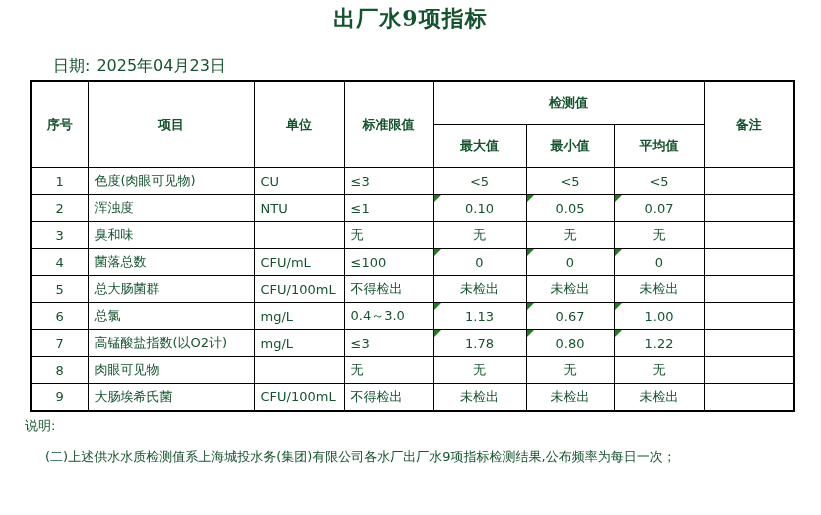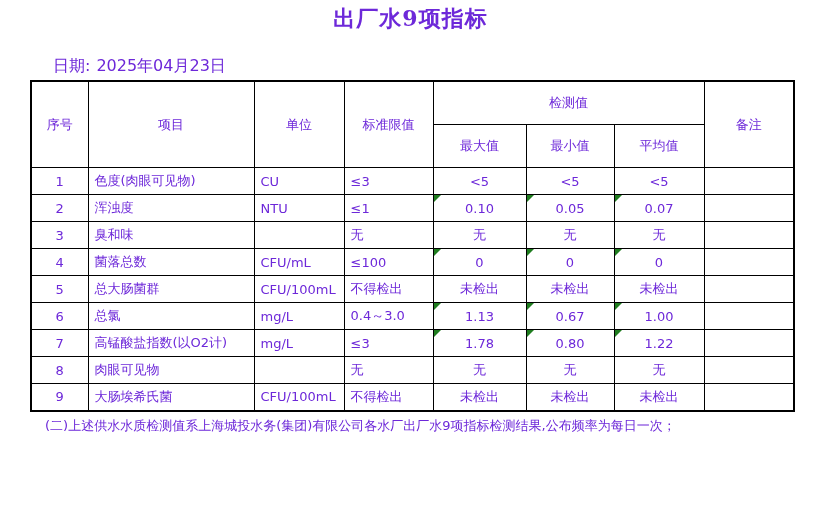--- a/index.html
+++ b/index.html
@@ -2,21 +2,21 @@
 <html><head>
 <meta charset="utf-8">
 <style>
   * { box-sizing: border-box; }
   html, body { margin: 0; padding: 0; background: #ffffff; }
   .page {
     position: relative;
     width: 821px;
     height: 515px;
     background: #ffffff;
-    color: #6d28d9;
+    color: #14532d;
     font-family: "DejaVu Sans", sans-serif;
     overflow: hidden;
   }
   .title {
     position: absolute;
     top: 4px;
     left: 0;
     width: 100%;
     text-align: center;
     font-family: "DejaVu Serif", "Liberation Serif", serif;
@@ -41,21 +41,21 @@
     border: 2px solid #000000;
   }
   table.report th, table.report td {
     border: 1px solid #000000;
     font-size: 13px;
     padding: 0 6px;
     white-space: nowrap;
     overflow: hidden;
   }
   table.report th {
-    font-weight: normal;
+    font-weight: bold;
     text-align: center;
     padding: 12px 2px;
   }
   thead tr { height: 26px; }
   tbody tr { height: 27px; }
   td.c { text-align: center; }
   td.l { text-align: left; }
   td.v { position: relative; text-align: center; }
   .flag {
     position: absolute;
@@ -202,16 +202,17 @@
         <td class="l">不得检出</td>
         <td class="v"><span>未检出</span></td>
         <td class="v"><span>未检出</span></td>
         <td class="v"><span>未检出</span></td>
         <td class="c"></td>
       </tr>
     </tbody>
   </table>
 
   <div class="notes">
+    <div class="heading">说明:</div>
     <div class="line">(二)上述供水水质检测值系上海城投水务(集团)有限公司各水厂出厂水9项指标检测结果,公布频率为每日一次；</div>
   </div>
 
 </div>
 
 </body></html>

